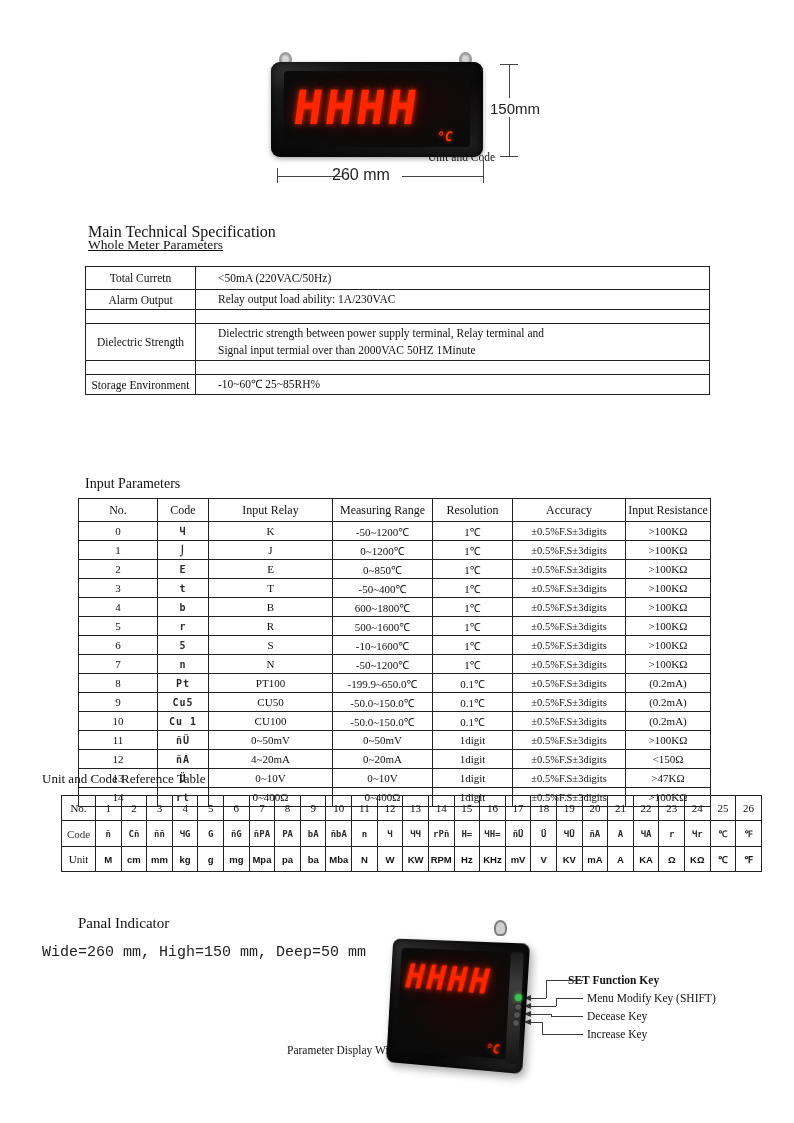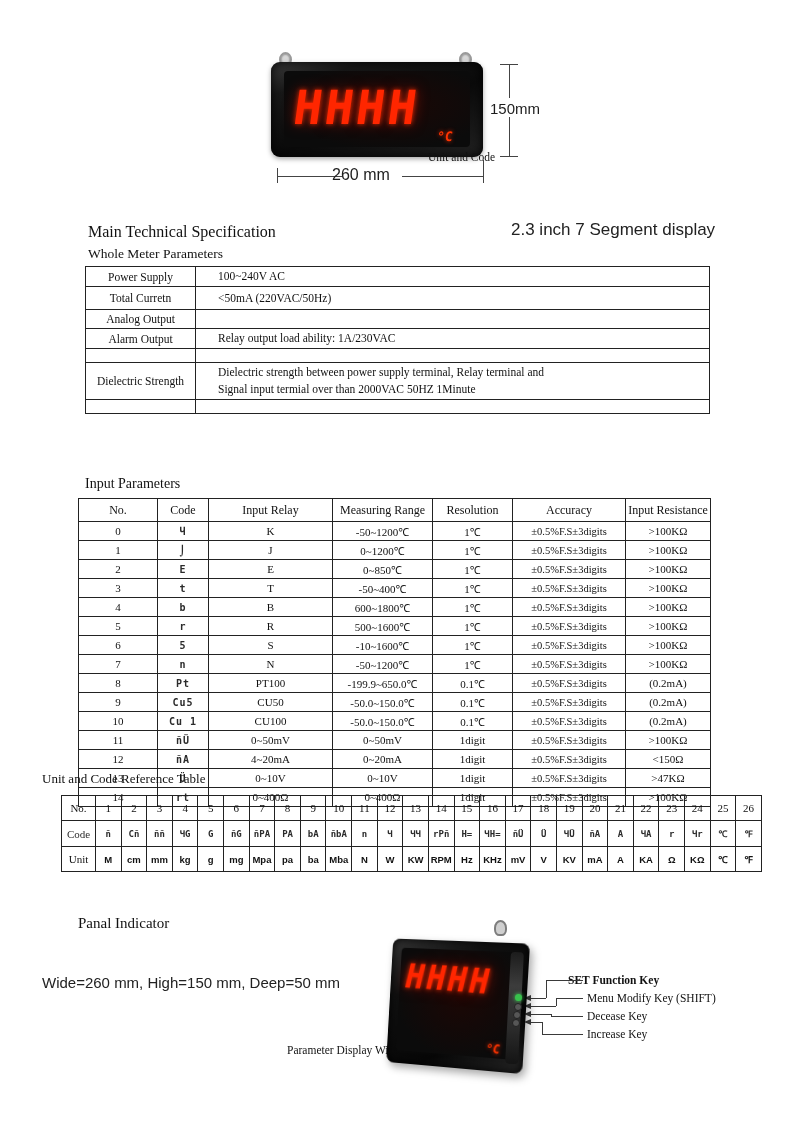--- a/index.html
+++ b/index.html
@@ -102,45 +102,32 @@
 
     <div class="dimline vline" style="left:277px;top:168px;height:15px;"></div>
     <div class="dimline hline" style="left:277px;top:176px;width:65px;"></div>
     <div class="dim-label-sans" style="left:332px;top:166px;font-size:16px;">260 mm</div>
     <div class="dimline hline" style="left:402px;top:176px;width:81px;"></div>
     <div class="dimline vline" style="left:483px;top:160px;height:23px;"></div>
     <div class="callout-label" style="left:428px;top:151px;">Unit and Code</div>
   </div>
 
   <div class="h-serif" style="left:88px;top:223px;font-size:16px;">Main Technical Specification</div>
-  <div class="h-sans" style="left:511px;top:220px;font-size:17px;color:#222;">2.3 inch 7 Segment display</div>
-  <div class="h-serif" style="left:88px;top:246px;font-size:13.5px;">Whole Meter Parameters</div>
+  <div class="h-serif" style="left:88px;top:237px;font-size:13.5px;text-decoration:underline;">Whole Meter Parameters</div>
 
   <table class="t1">
     <colgroup>
         <col style="width:110px">
         <col>
       </colgroup>
     <tbody>
-      <tr style="height:20px">
-        <td class="lbl">Power Supply</td>
-        <td class="val">
-            <div>100~240V  AC</div>
-          </td>
-      </tr>
       <tr style="height:23px">
         <td class="lbl">Total Curretn</td>
         <td class="val">
             <div>&lt;50mA (220VAC/50Hz)</div>
-          </td>
-      </tr>
-      <tr style="height:19px">
-        <td class="lbl">Analog Output</td>
-        <td class="val">
-            <div></div>
           </td>
       </tr>
       <tr style="height:18px">
         <td class="lbl">Alarm Output</td>
         <td class="val">
             <div>Relay output load ability: 1A/230VAC</div>
           </td>
       </tr>
       <tr style="height:14px">
         <td class="lbl"></td>
@@ -152,20 +139,26 @@
         <td class="lbl">Dielectric Strength</td>
         <td class="val">
           <div>Dielectric strength between power supply terminal,  Relay terminal and</div>
           <div>Signal input termial over than 2000VAC 50HZ   1Minute</div>
         </td>
       </tr>
       <tr style="height:14px">
         <td class="lbl"></td>
         <td class="val">
             <div></div>
+          </td>
+      </tr>
+      <tr style="height:18px">
+        <td class="lbl">Storage Environment</td>
+        <td class="val">
+            <div>-10~60℃   25~85RH%</div>
           </td>
       </tr>
     </tbody>
   </table>
 
   <div class="h-serif" style="left:85px;top:476px;font-size:14px;">Input Parameters</div>
 
   <table class="t2">
     <colgroup>
       <col style="width:79px">
@@ -512,21 +505,21 @@
 
           <td>℃</td>
 
           <td>℉</td>
 
       </tr>
     </tbody>
   </table>
 
   <div class="h-serif" style="left:78px;top:915px;font-size:15px;">Panal Indicator</div>
-  <div class="h-sans" style="left:42px;top:974px;font-size:15px;color:#222;">Wide=260 mm, High=150 mm, Deep=50 mm</div>
+  <div class="h-sans" style="left:42px;top:944px;font-size:15px;color:#222;font-family:Liberation Mono, monospace;">Wide=260 mm, High=150 mm, Deep=50 mm</div>
 
   <div>
     <div class="hanger" style="left:494px;top:920px;"></div>
     <div class="device3d">
       <div class="panel-screen">
         <div class="seg-digits">HHHH</div>
         <div class="unit-led">°C</div>
       </div>
     </div>
     <div class="device-side"></div>

